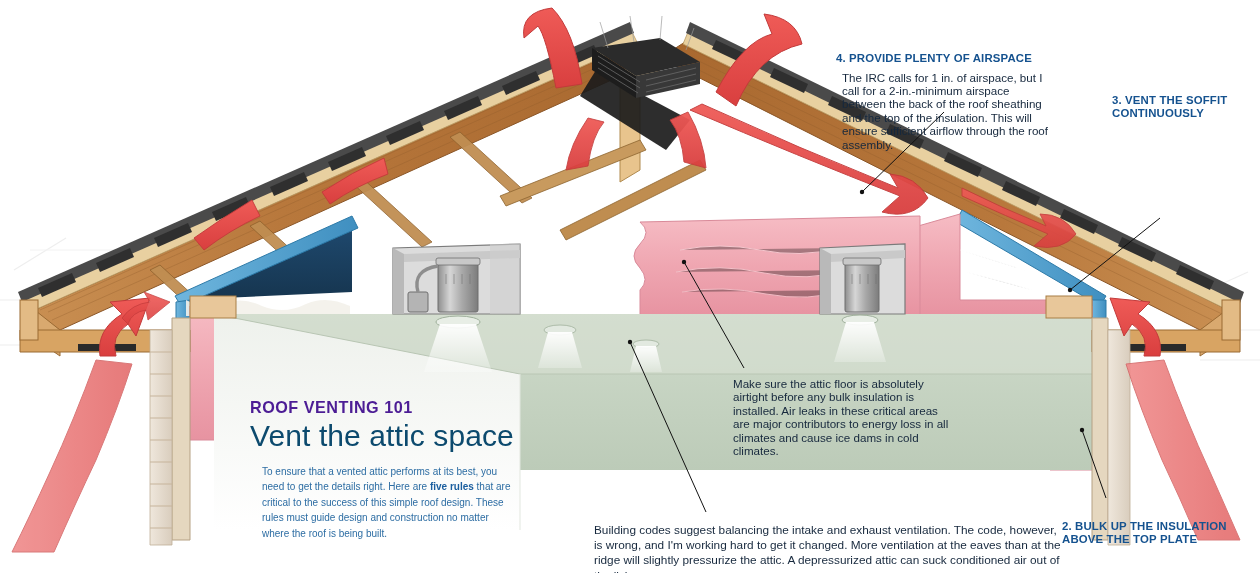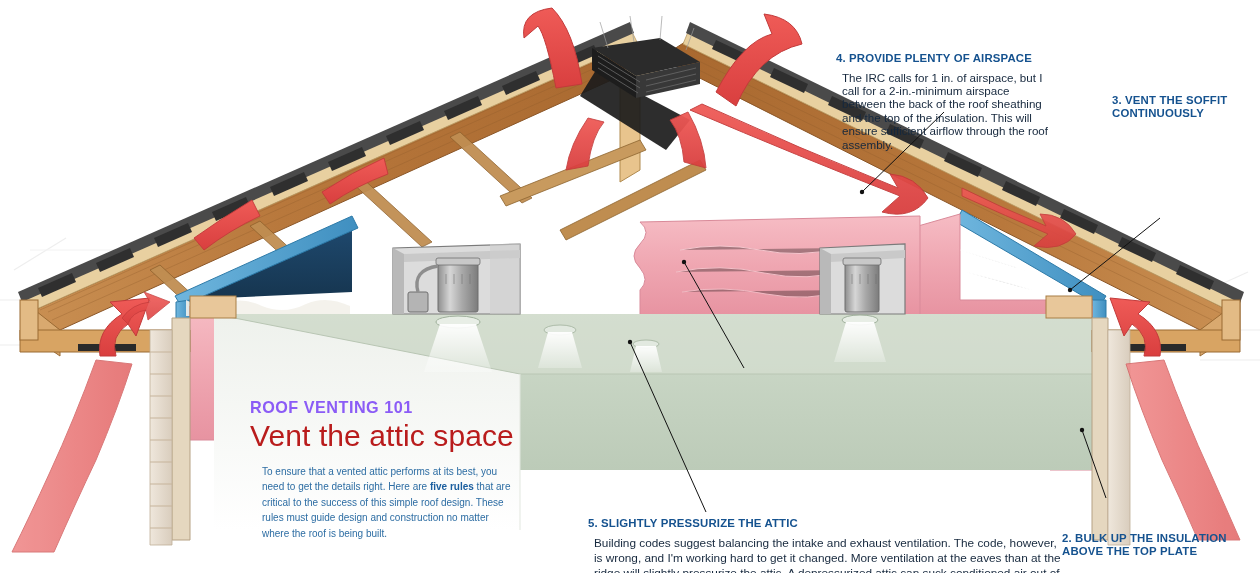--- a/index.html
+++ b/index.html
@@ -24,33 +24,33 @@
   }
   .callout p{
     margin:6px;
     font-size:11.6px;
     line-height:13.4px;
     color:#16283d;
   }
   #callout-4{left:836px;top:52px;width:220px;}
   #callout-3{left:1112px;top:94px;width:160px;}
   #callout-1{left:727px;top:371px;width:228px;}
-  #callout-2{left:1062px;top:532px;width:170px;}
+  #callout-2{left:1062px;top:520px;width:170px;}
   #callout-5{left:588px;top:517px;width:482px;}
   #callout-5 p{font-size:11.8px;line-height:15.2px;}
 
   
   #title-block{position:absolute;left:250px;top:398px;width:278px;}
   #title-block .kicker{
     font-size:16.2px;font-weight:bold;letter-spacing:.5px;
-    color:#8b5cf6;line-height:19px;margin:0 0 2px 0;
+    color:#4c1d95;line-height:19px;margin:0 0 2px 0;
   }
   #title-block .headline{
     font-size:30px;font-weight:normal;letter-spacing:.1px;
-    color:#b91c1c;line-height:33px;margin:0 0 9px 0;
+    color:#0c4a6e;line-height:33px;margin:0 0 9px 0;
   }
   #title-block .intro{
     font-size:10px;line-height:15.4px;color:#2d6da3;margin:12px;
   }
   #title-block .intro b{font-weight:bold;color:#1b5e9e;}
 </style>
 </head>
 <body>
 
 <div class="stage">
@@ -392,28 +392,28 @@
   <div class="callout" id="callout-4">
     <h3>4. PROVIDE PLENTY OF AIRSPACE</h3>
     <p>The IRC calls for 1 in. of airspace, but I call for a 2-in.-minimum airspace between the back of the roof sheathing and the top of the insulation. This will ensure sufficient airflow through the roof assembly.</p>
   </div>
 
   <div class="callout" id="callout-3">
     <h3>3. VENT THE SOFFIT CONTINUOUSLY</h3>
   </div>
 
   <div class="callout" id="callout-1">
+    <p>Make sure the attic floor is absolutely airtight before any bulk insulation is installed. Air leaks in these critical areas are major contributors to energy loss in all climates and cause ice dams in cold climates.</p>
   </div>
 
   <div class="callout" id="callout-2">
     <h3>2. BULK UP THE INSULATION ABOVE THE TOP PLATE</h3>
   </div>
 
   <div class="callout" id="callout-5">
-    <h3>5. SLIGHTLY PRESSURIZE THE ATTIC</h3>
     <p>Building codes suggest balancing the intake and exhaust ventilation. The code, however, is wrong, and I'm working hard to get it changed. More ventilation at the eaves than at the ridge will slightly pressurize the attic. A depressurized attic can suck conditioned air out of the living</p>
   </div>
 
   <div id="title-block">
     <div class="kicker">ROOF VENTING 101</div>
     <div class="headline">Vent the attic space</div>
     <p class="intro"><span>To ensure that a vented attic performs at its best, you need to get the details right. Here are </span><b>five rules</b><span> that are critical to the success of this simple roof design. These rules must guide design and construction no matter where the roof is being built.</span></p>
   </div>
 
 </div>

